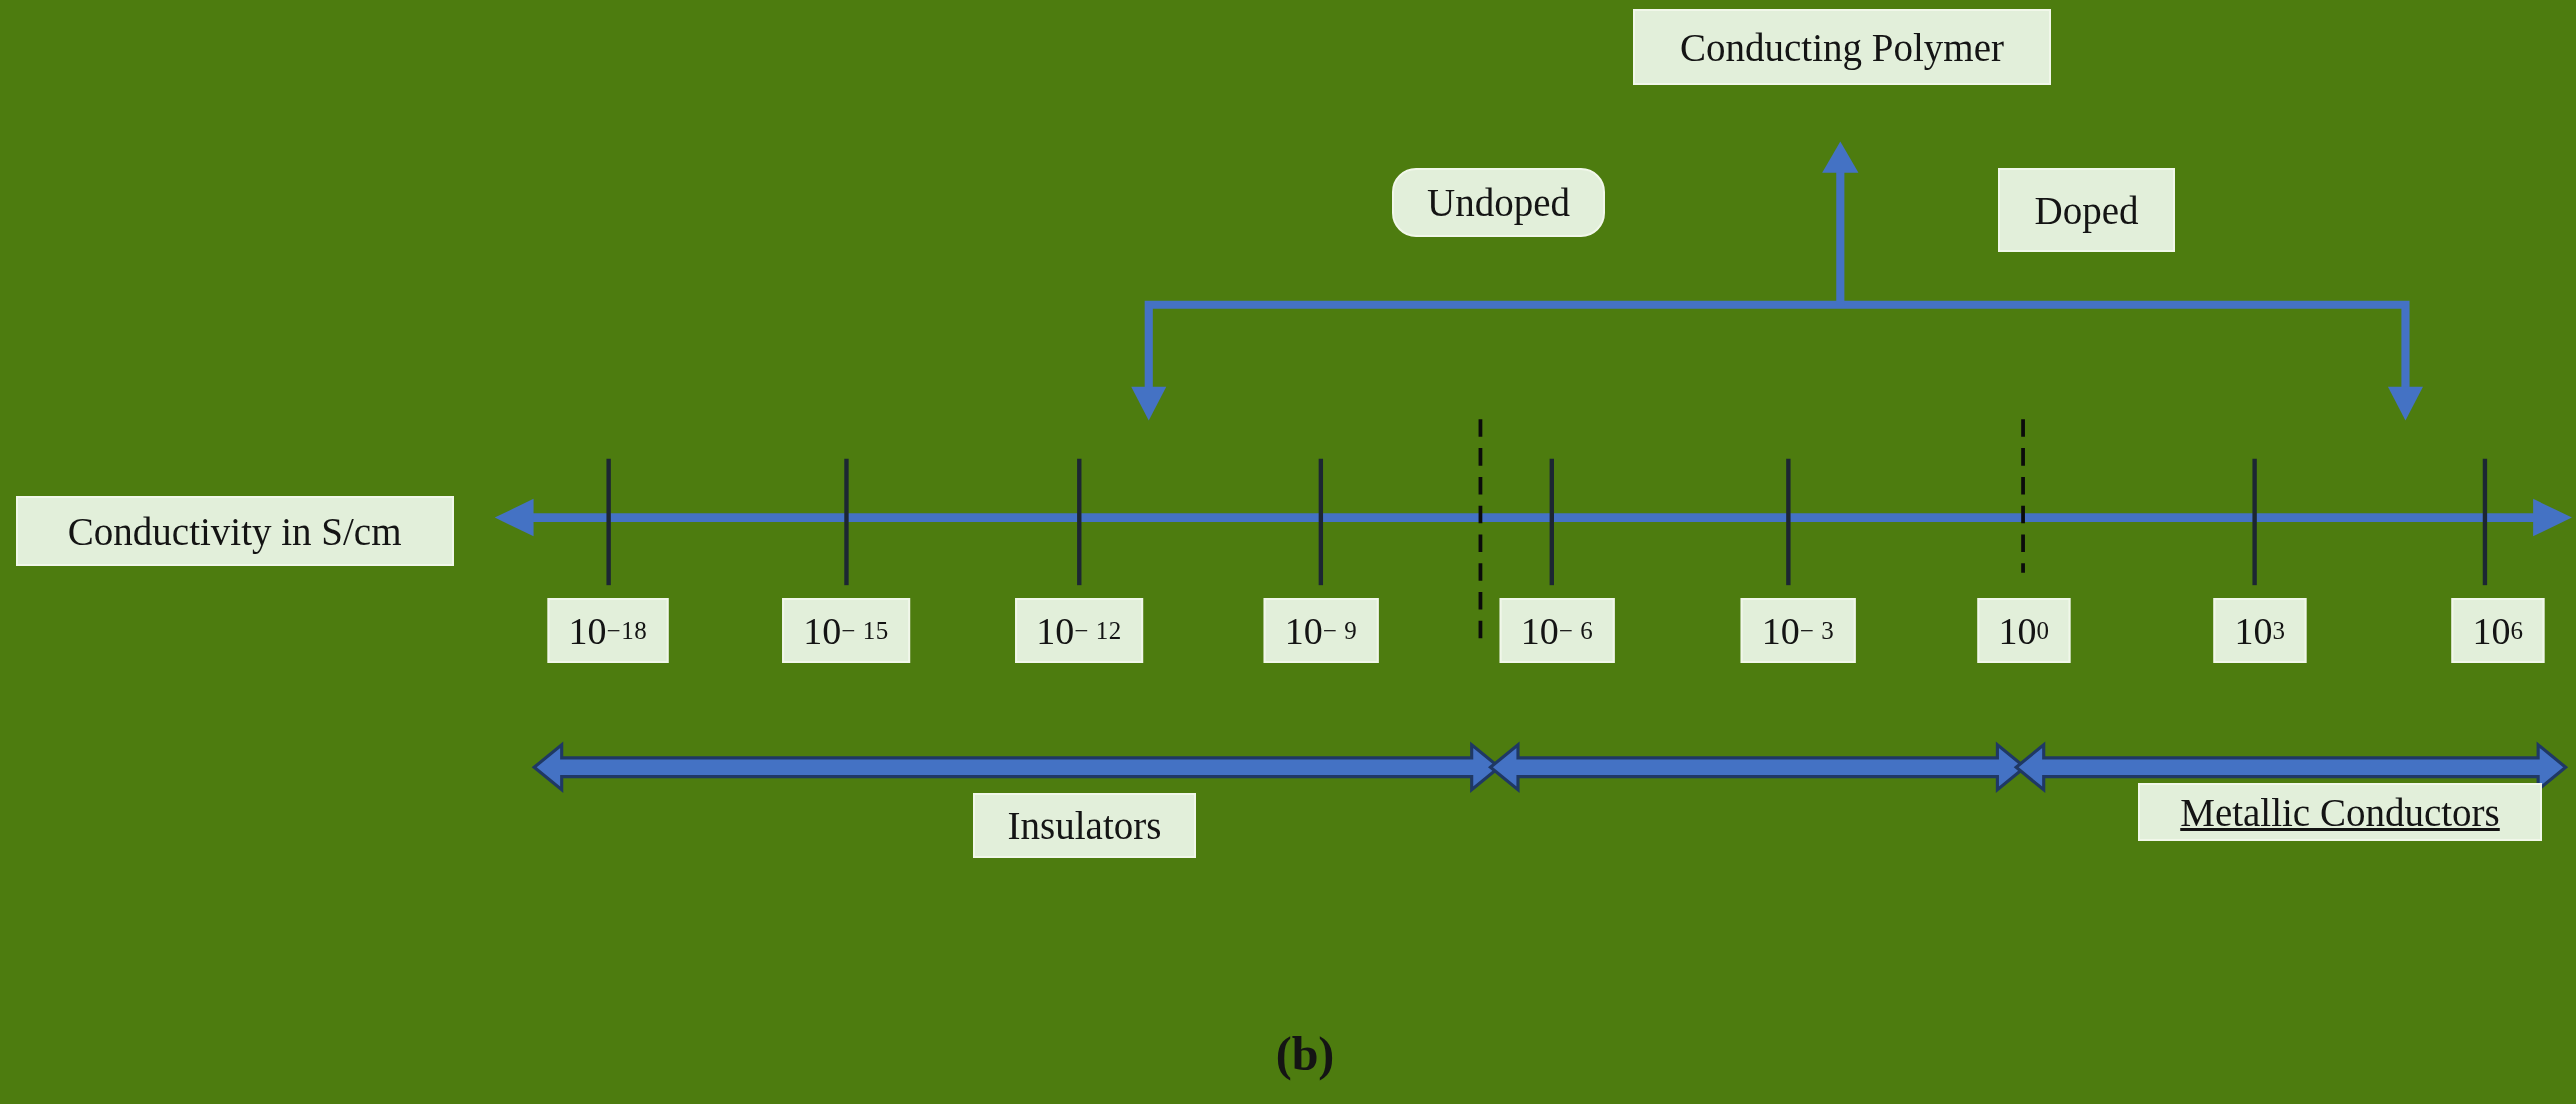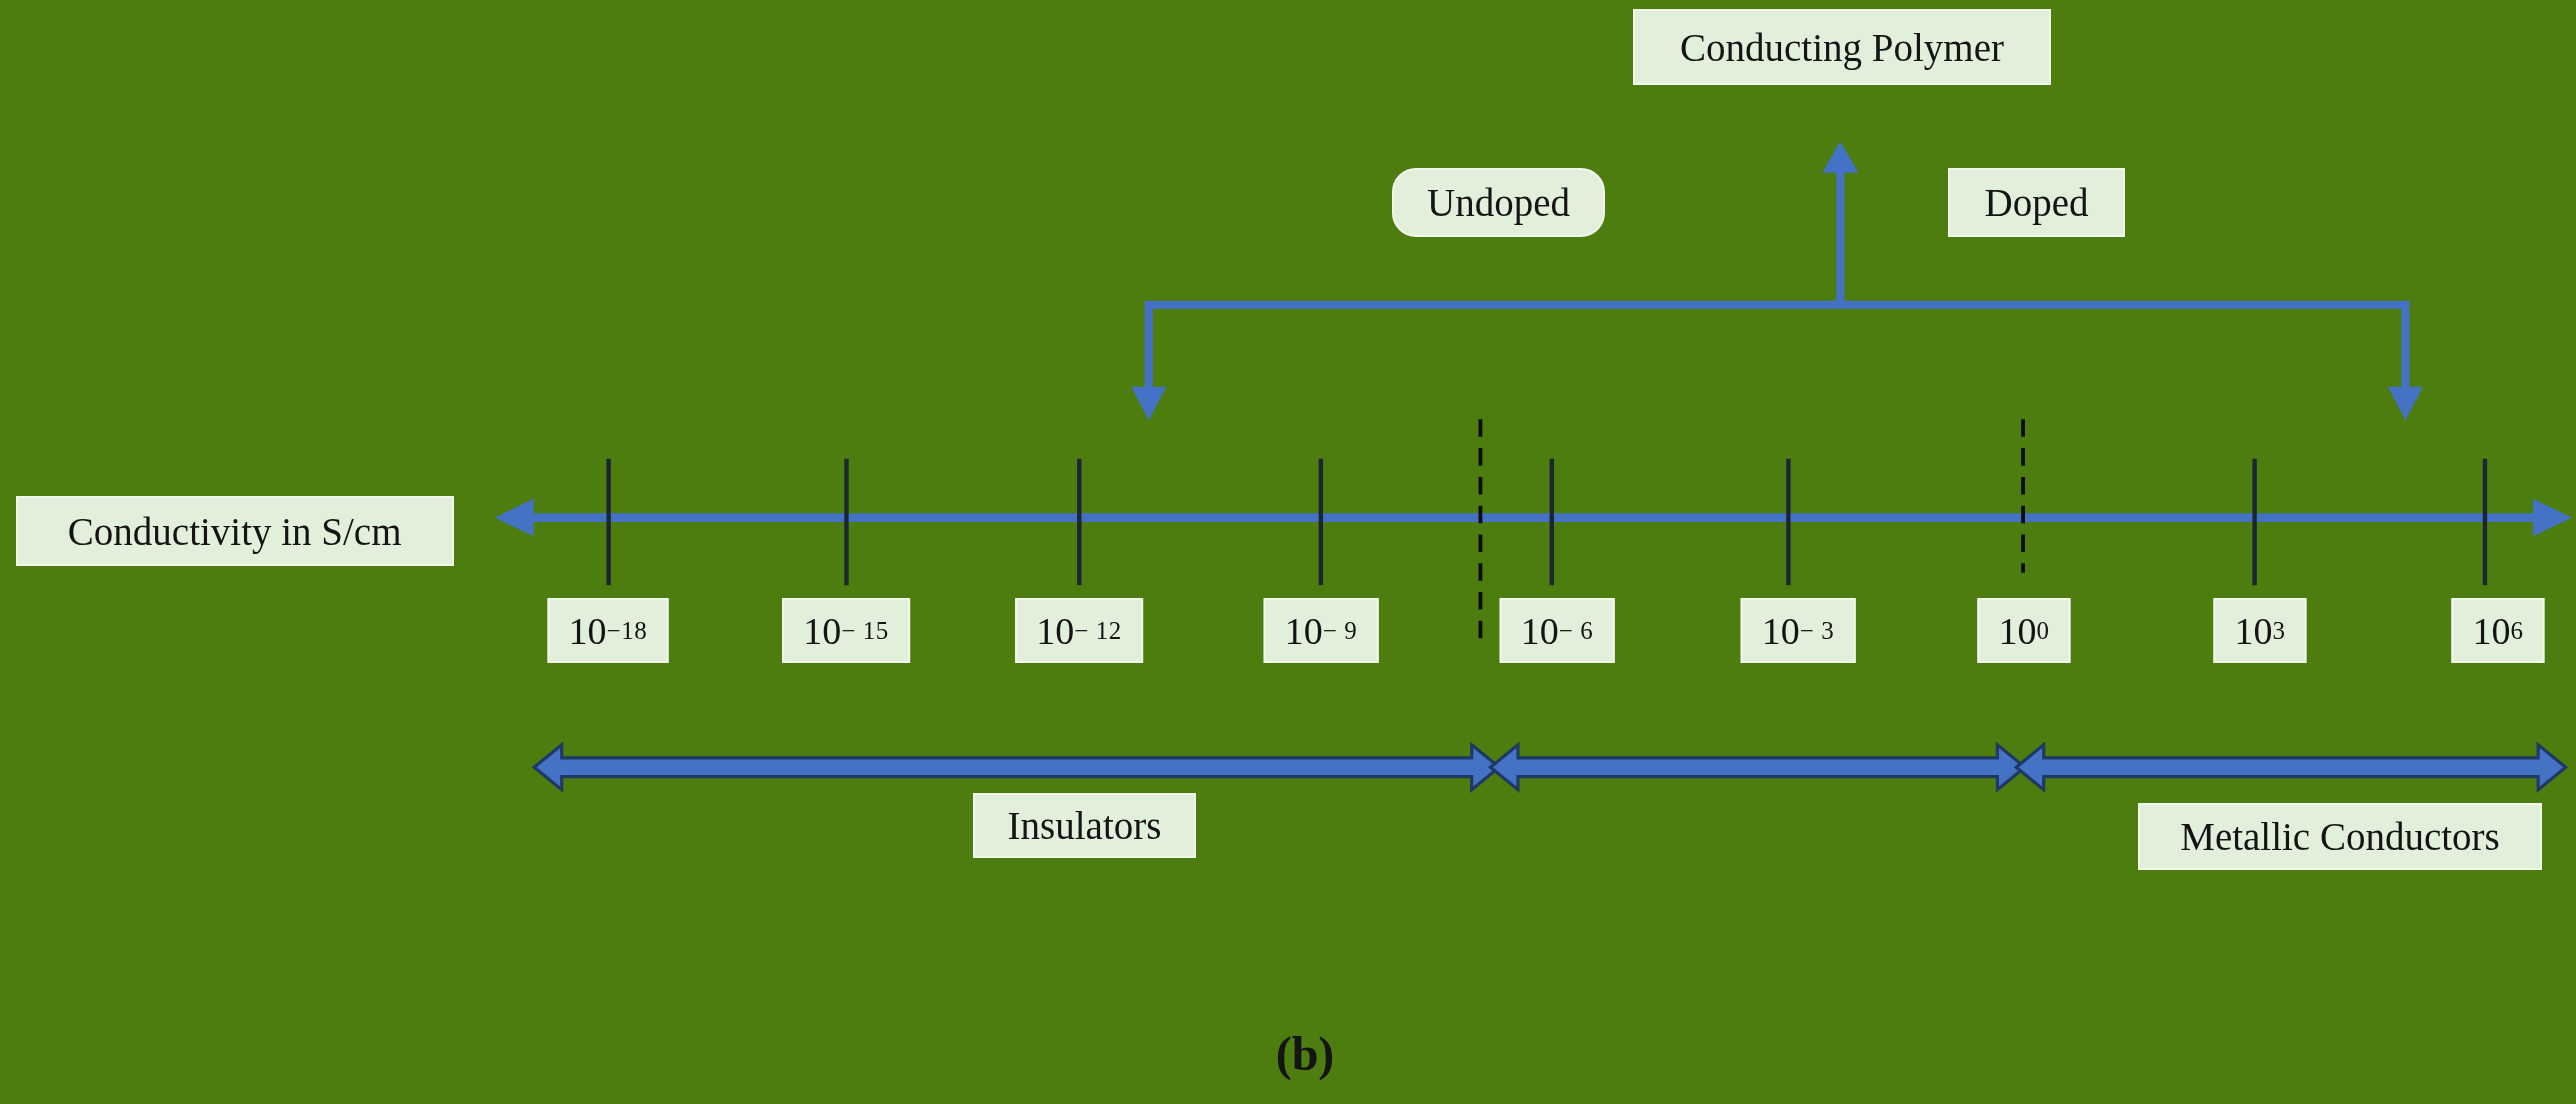--- a/index.html
+++ b/index.html
@@ -71,21 +71,21 @@
 
     <polygon class="range-arrow" points="853,1226 897,1190 897,1211 2351,1211 2351,1190 2395,1226 2351,1262 2351,1241 897,1241 897,1262"></polygon>
     <polygon class="range-arrow" points="2381,1226 2425,1190 2425,1211 3191,1211 3191,1190 3235,1226 3191,1262 3191,1241 2425,1241 2425,1262"></polygon>
     <polygon class="range-arrow" points="3221,1226 3265,1190 3265,1211 4055,1211 4055,1190 4099,1226 4055,1262 4055,1241 3265,1241 3265,1262"></polygon>
   </svg>
 
   <div class="label-box" style="left:1633px;top:9.4px;width:418px;height:76px;">Conducting Polymer</div>
 
   <div class="label-box" style="left:1392px;top:168px;width:213px;height:69px;border-radius:24px;">Undoped</div>
 
-  <div class="label-box" style="left:1948px;top:168px;width:177px;height:69px;text-align:right;">Doped</div>
+  <div class="label-box" style="left:1998px;top:168px;width:177px;height:84px;text-align:right;">Doped</div>
 
   <div class="label-box" style="left:15.7px;top:496px;width:438px;height:70px;">Conductivity in S/cm</div>
 
   <div id="ticks">
       <div class="label-box tick-label" style="left: 608px;">
         <span>10</span>
         <sup>−18</sup>
       </div>
       <div class="label-box tick-label" style="left: 846px;">
         <span>10</span>
@@ -117,19 +117,19 @@
       </div>
       <div class="label-box tick-label" style="left: 2498px;">
         <span>10</span>
         <sup>6</sup>
       </div>
     </div>
 
   <div class="label-box" style="left:973px;top:793px;width:223px;height:65px;">Insulators</div>
 
 
-  <div class="label-box" style="left:2138px;top:803px;width:404px;height:67px;">Metallic Conductors</div>
+  <div class="label-box" style="left:2138px;top:783px;width:404px;height:58px;text-decoration:underline;">Metallic Conductors</div>
 
 
   <div class="caption">(b)</div>
 
 </div>
 
 
 </body></html>

